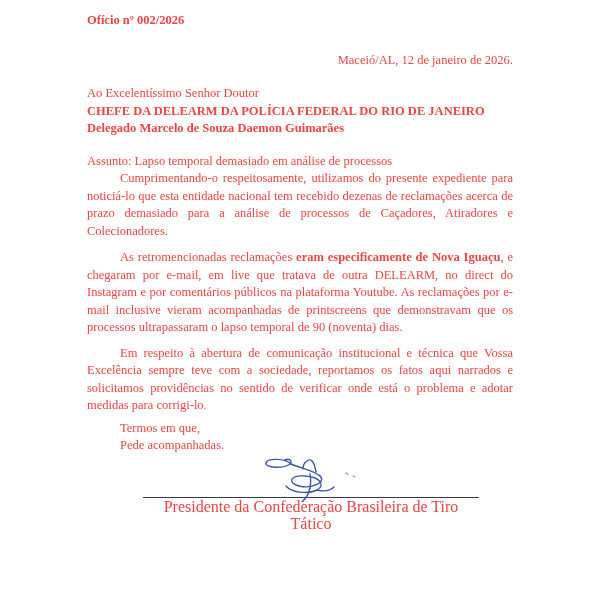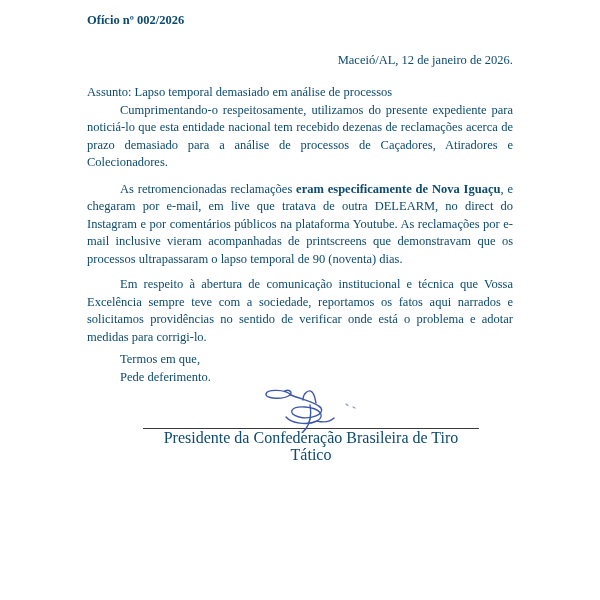--- a/index.html
+++ b/index.html
@@ -9,21 +9,21 @@
     height: 600px;
     background: #ffffff;
     overflow: hidden;
   }
   .page {
     position: relative;
     width: 600px;
     height: 600px;
     background: #ffffff;
     font-family: "Liberation Serif", serif;
-    color: #0c4a6e;
+    color: #ef4444;
     font-size: 12.5px;
     line-height: 17.5px;
   }
   .content {
     position: absolute;
     left: 87px;
     top: 12px;
     width: 426px;
   }
   p { margin: 0; }
@@ -78,32 +78,37 @@
 </head>
 <body>
 
 <div class="page">
   <div class="content">
 
     <p class="ref">Ofício nº 002/2026</p>
 
     <p class="dateline">Maceió/AL, 12 de janeiro de 2026.</p>
 
+    <div class="addressee">
+      <p>Ao Excelentíssimo Senhor Doutor</p>
+      <p class="bold">CHEFE DA DELEARM DA POLÍCIA FEDERAL DO RIO DE JANEIRO</p>
+      <p class="bold">Delegado Marcelo de Souza Daemon Guimarães</p>
+    </div>
 
     <p class="subject">Assunto: Lapso temporal demasiado em análise de processos</p>
 
     <p class="para p1">Cumprimentando-o respeitosamente, utilizamos do presente expediente para noticiá-lo que esta entidade nacional tem recebido dezenas de reclamações acerca de prazo demasiado para a análise de processos de Caçadores, Atiradores e Colecionadores.</p>
 
     <p class="para p2"><span>As retromencionadas reclamações </span><span class="bold">eram especificamente de Nova Iguaçu</span><span>, e chegaram por e-mail, em </span><span class="italic">live</span><span> que tratava de outra DELEARM, no </span><span class="italic">direct</span><span> do Instagram e por comentários públicos na plataforma Youtube. As reclamações por e-mail inclusive vieram acompanhadas de </span><span class="italic">printscreens</span><span> que demonstravam que os processos ultrapassaram o lapso temporal de 90 (noventa) dias.</span></p>
 
     <p class="para p3">Em respeito à abertura de comunicação institucional e técnica que Vossa Excelência sempre teve com a sociedade, reportamos os fatos aqui narrados e solicitamos providências no sentido de verificar onde está o problema e adotar medidas para corrigi-lo.</p>
 
     <div class="closing">
       <p>Termos em que,</p>
-      <p>Pede deferimento.</p>
+      <p>Pede acompanhadas.</p>
     </div>
 
     <div class="signature">
       <svg class="scribble" viewBox="0 0 120 46">
         <g fill="none" stroke="#3c58ac" stroke-width="1.4" stroke-linecap="round">
           <path d="M40 8 C34 2 16 2 15 7 C14 12 32 13 39 8 C42 5 38 2 34 4"></path>
           <path d="M52 13 C52 6 58 2 61 5 C64 8 64 12 65 16"></path>
           <path d="M40 8 C52 13 66 15 70 21 C74 27 60 33 48 30 C36 27 39 19 54 20 C69 21 75 29 66 34 C56 39 40 36 35 30"></path>
           <path d="M59 18 C61 30 58 40 51 46"></path>
           <path d="M66 34 C74 36 80 34 83 31"></path>

